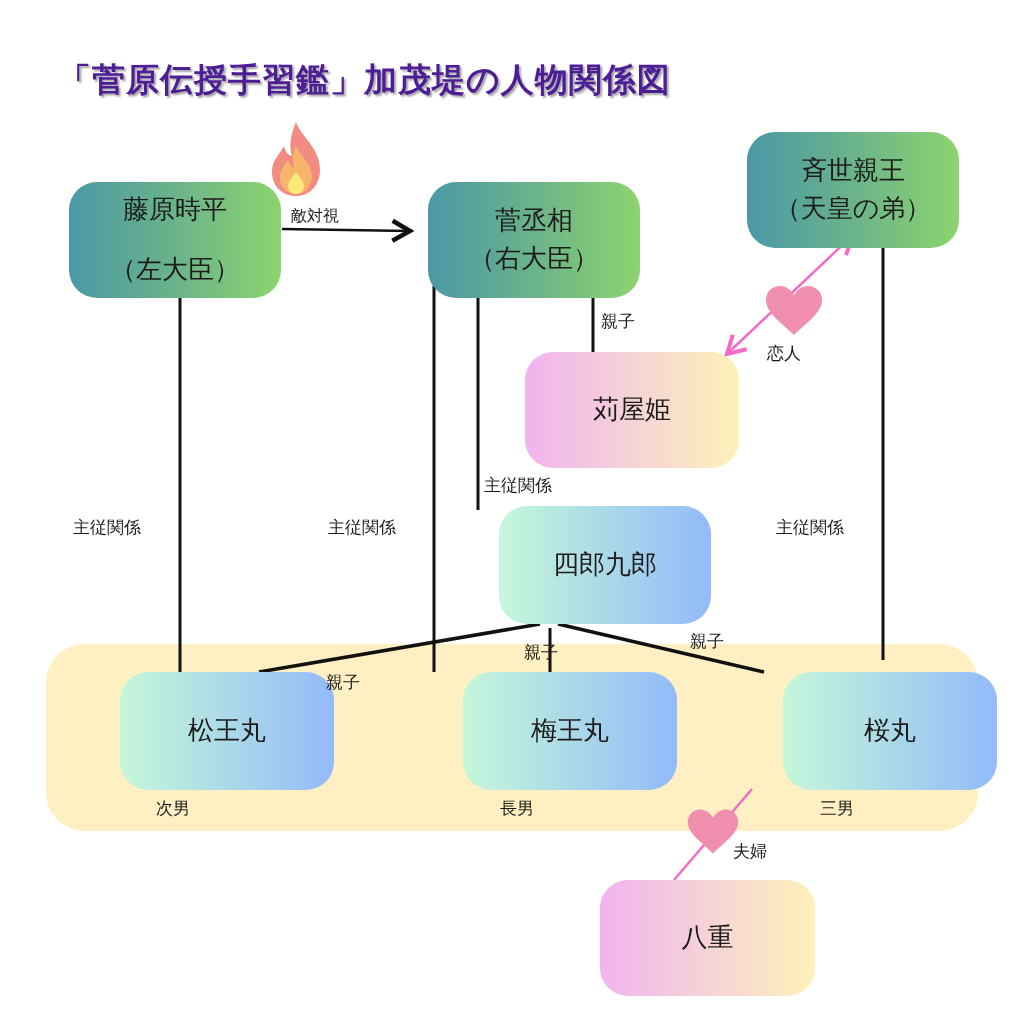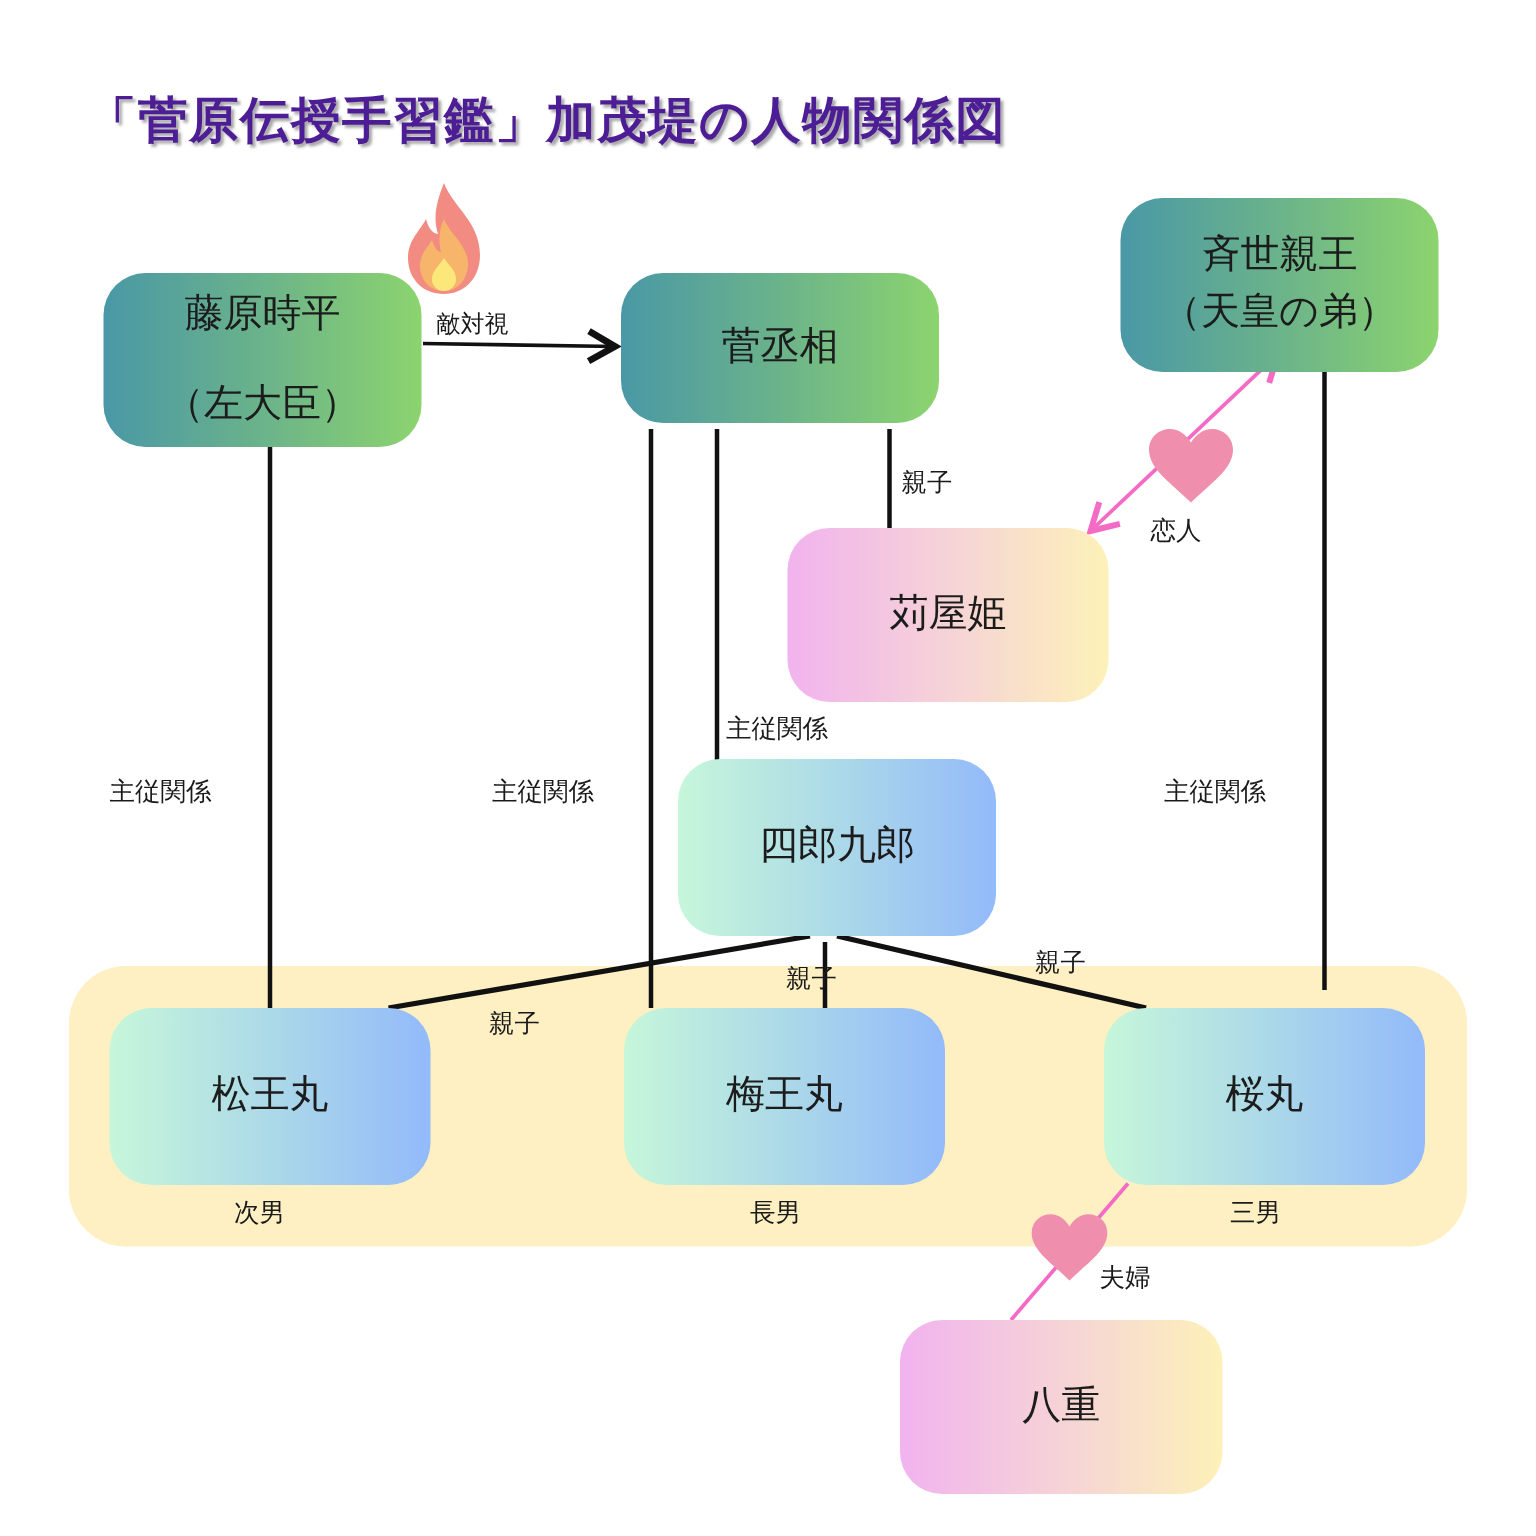--- a/index.html
+++ b/index.html
@@ -7,21 +7,21 @@
          font-family:"DejaVu Sans","Liberation Sans",sans-serif; color:#111; }
   .title { position:absolute; left:58px; top:58px; font-size:33px; font-weight:bold;
            letter-spacing:1px; color:#4c1d95; text-shadow:2px 2px 2px rgba(0,0,0,0.35); white-space:nowrap; }
   svg.lines { position:absolute; left:0; top:0; width:1024px; height:1024px; }
   .group-bg { position:absolute; left:46px; top:644px; width:932px; height:187px;
               background:#fef0c2; border-radius:38px; }
   .node { position:absolute; border-radius:28px; display:flex; flex-direction:column;
           align-items:center; justify-content:center; text-align:center; font-size:26px; line-height:1.45; color:#1c1c1c; }
   .g-dark { background:linear-gradient(90deg,#4a98a6 0%,#6bb38a 50%,#8cd46e 100%);margin-top:12px; }
   .g-pink { background:linear-gradient(90deg,#f1b3ef 0%,#f6d6d4 55%,#fdf1b8 100%); }
-  .g-blue { background:linear-gradient(90deg,#c6f7da 0%,#acd9e8 50%,#93bafa 100%); }
+  .g-blue { background:linear-gradient(90deg,#c6f7da 0%,#acd9e8 50%,#93bafa 100%);margin-left:47px; }
   .lbl { position:absolute; font-size:17px; color:#1a1a1a; white-space:nowrap; }
   .heart { position:absolute; }
   .flame { position:absolute; }
 </style>
 </head>
 <body>
 
 <div class="title">「菅原伝授手習鑑」加茂堤の人物関係図</div>
 
 <div class="group-bg"></div>
@@ -58,22 +58,23 @@
   <line x1="558" y1="624" x2="764" y2="672" stroke="#111" stroke-width="3.5"></line>
 
   <line x1="752" y1="789" x2="674" y2="880" stroke="#f46bc6" stroke-width="2.5"></line>
 </svg>
 
 <div class="node g-dark" style="left:69px;top:170px;width:212px;height:116px;gap:22px;">
   <span>藤原時平</span>
   <span>（左大臣）</span>
 </div>
 
-<div class="node g-dark" style="left:414px;top:170px;width:212px;height:100px;">
+<div class="node g-dark" style="left:428px;top:170px;width:212px;height:116px;">
   <span>菅丞相</span>
+  <span>（右大臣）</span>
 </div>
 
 <div class="node g-dark" style="left:747px;top:120px;width:212px;height:116px;">
   <span>斉世親王</span>
   <span>（天皇の弟）</span>
 </div>
 
 <div class="node g-pink" style="left:525px;top:352px;width:214px;height:116px;">
   <span>苅屋姫</span>
 </div>

